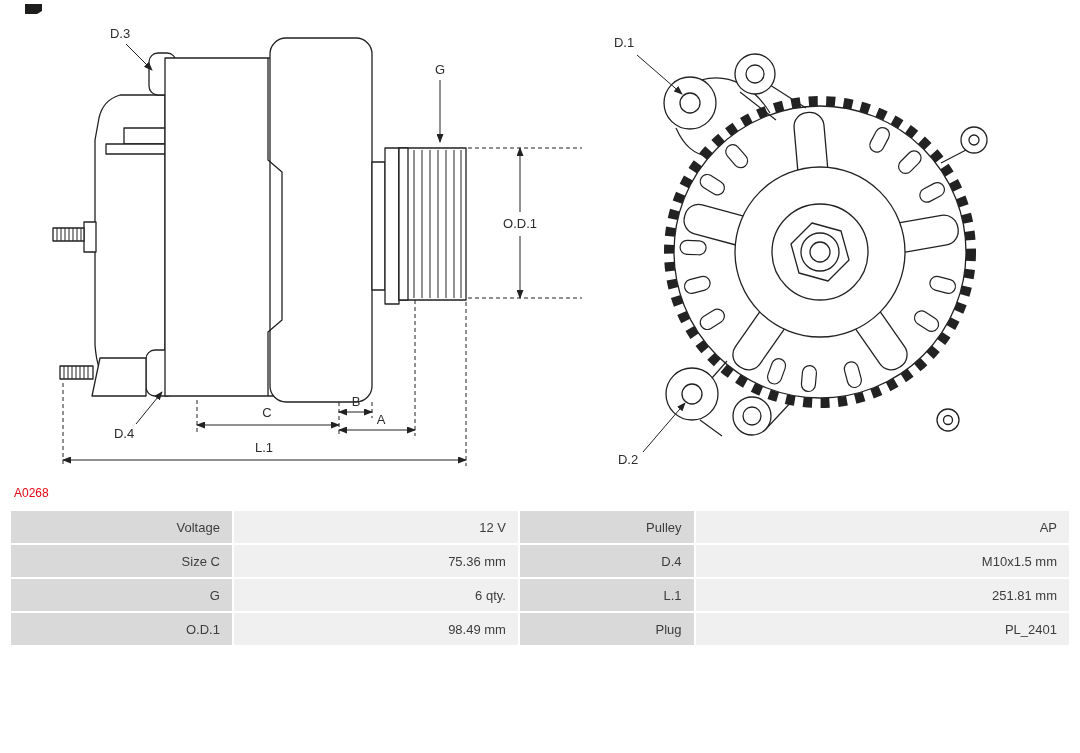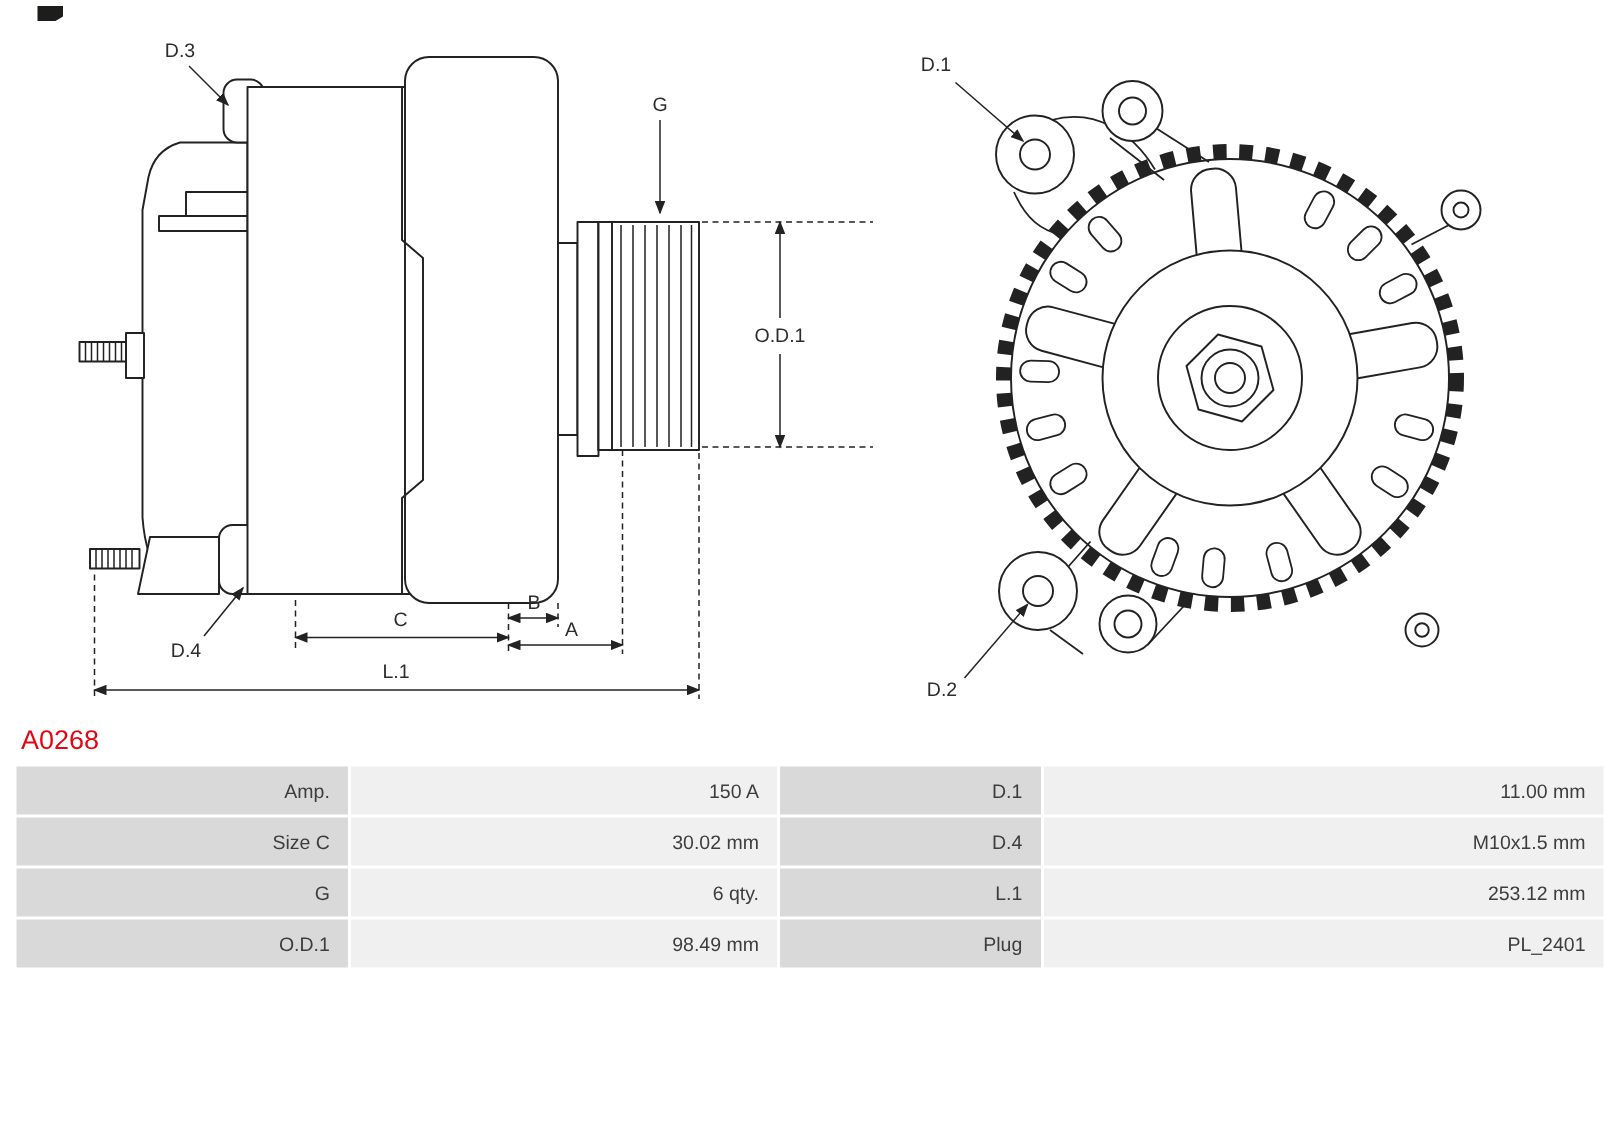--- a/index.html
+++ b/index.html
@@ -1,20 +1,20 @@
 <!DOCTYPE html>
 <html><head>
 <meta charset="utf-8">
 <style>
   html,body{margin:0;padding:0;background:#fff;}
   body{width:1080px;height:753px;font-family:"Liberation Sans",sans-serif;overflow:hidden;}
   .diagram-wrap{width:1080px;height:482px;position:relative;}
   svg{display:block;}
   svg text{font-family:"Liberation Sans",sans-serif;font-size:13px;fill:#2d2d2d;}
-  .part-number{font-size:18px;line-height:18px;margin:2px 0 7px 14px;color:#e30613;}
+  .part-number{font-size:12px;line-height:18px;margin:2px 0 7px 14px;color:#e30613;}
   table.specs{border-collapse:separate;border-spacing:2px;table-layout:fixed;width:1062px;margin:0 9px;font-size:13px;color:#3d3d3d;}
   .specs td{padding:7px 12px;text-align:right;height:18px;overflow:hidden;white-space:nowrap;}
   td.lbl{background:#d9d9d9;}
   td.val{background:#f0f0f0;}
 </style>
 </head>
 <body>
 
 <div class="diagram-wrap">
 <svg width="1080" height="482" viewBox="0 0 1080 482">
@@ -155,36 +155,36 @@
 
 <table class="specs">
   <colgroup>
     <col style="width:21%">
       <col style="width:27%">
       <col style="width:16.5%">
       <col style="width:35.5%">
   </colgroup>
   <tbody>
     <tr>
-      <td class="lbl">Amp.</td>
-      <td class="val">150 A</td>
-      <td class="lbl">D.1</td>
-      <td class="val">11.00 mm</td>
+      <td class="lbl">Voltage</td>
+      <td class="val">12 V</td>
+      <td class="lbl">Pulley</td>
+      <td class="val">AP</td>
     </tr>
     <tr>
       <td class="lbl">Size C</td>
-      <td class="val">30.02 mm</td>
+      <td class="val">75.36 mm</td>
       <td class="lbl">D.4</td>
       <td class="val">M10x1.5 mm</td>
     </tr>
     <tr>
       <td class="lbl">G</td>
       <td class="val">6 qty.</td>
       <td class="lbl">L.1</td>
-      <td class="val">253.12 mm</td>
+      <td class="val">251.81 mm</td>
     </tr>
     <tr>
       <td class="lbl">O.D.1</td>
       <td class="val">98.49 mm</td>
       <td class="lbl">Plug</td>
       <td class="val">PL_2401</td>
     </tr>
   </tbody>
 </table>
 

